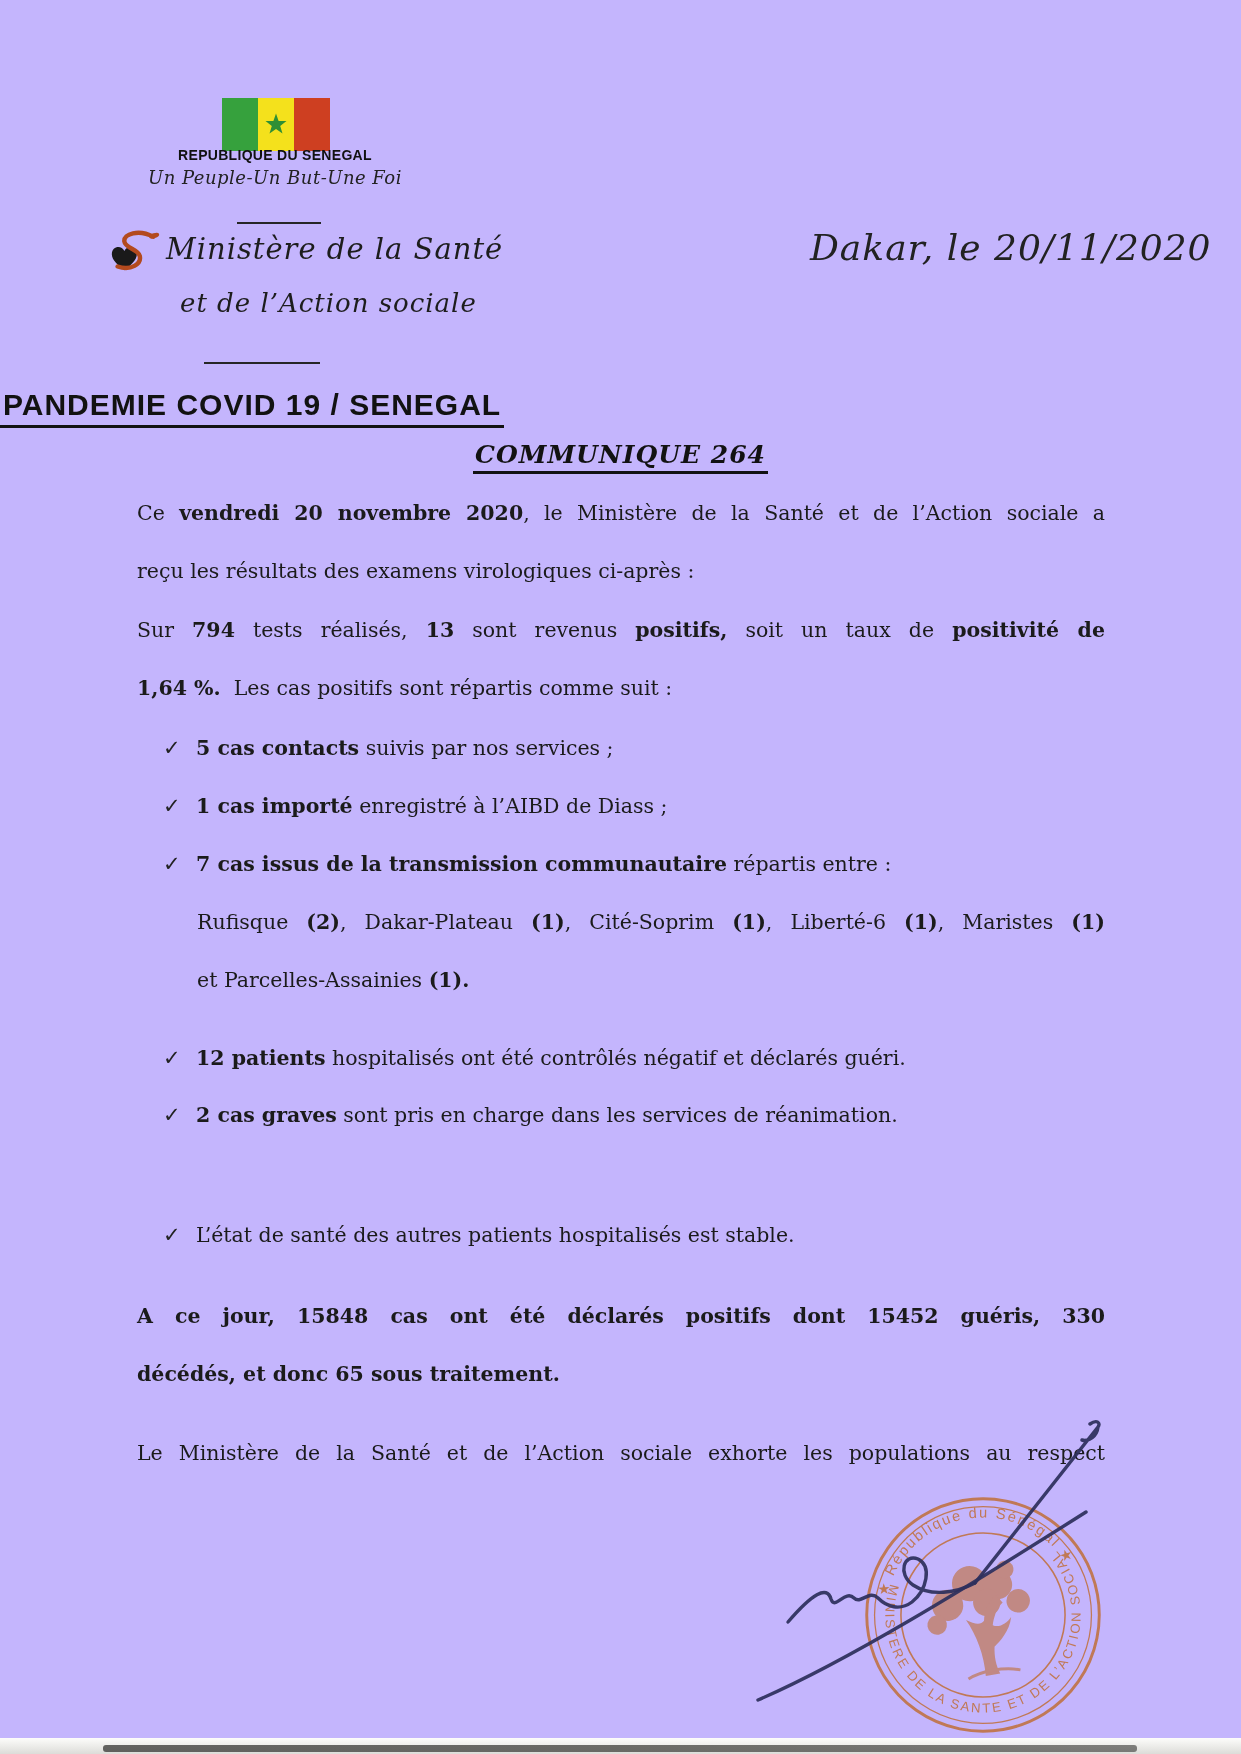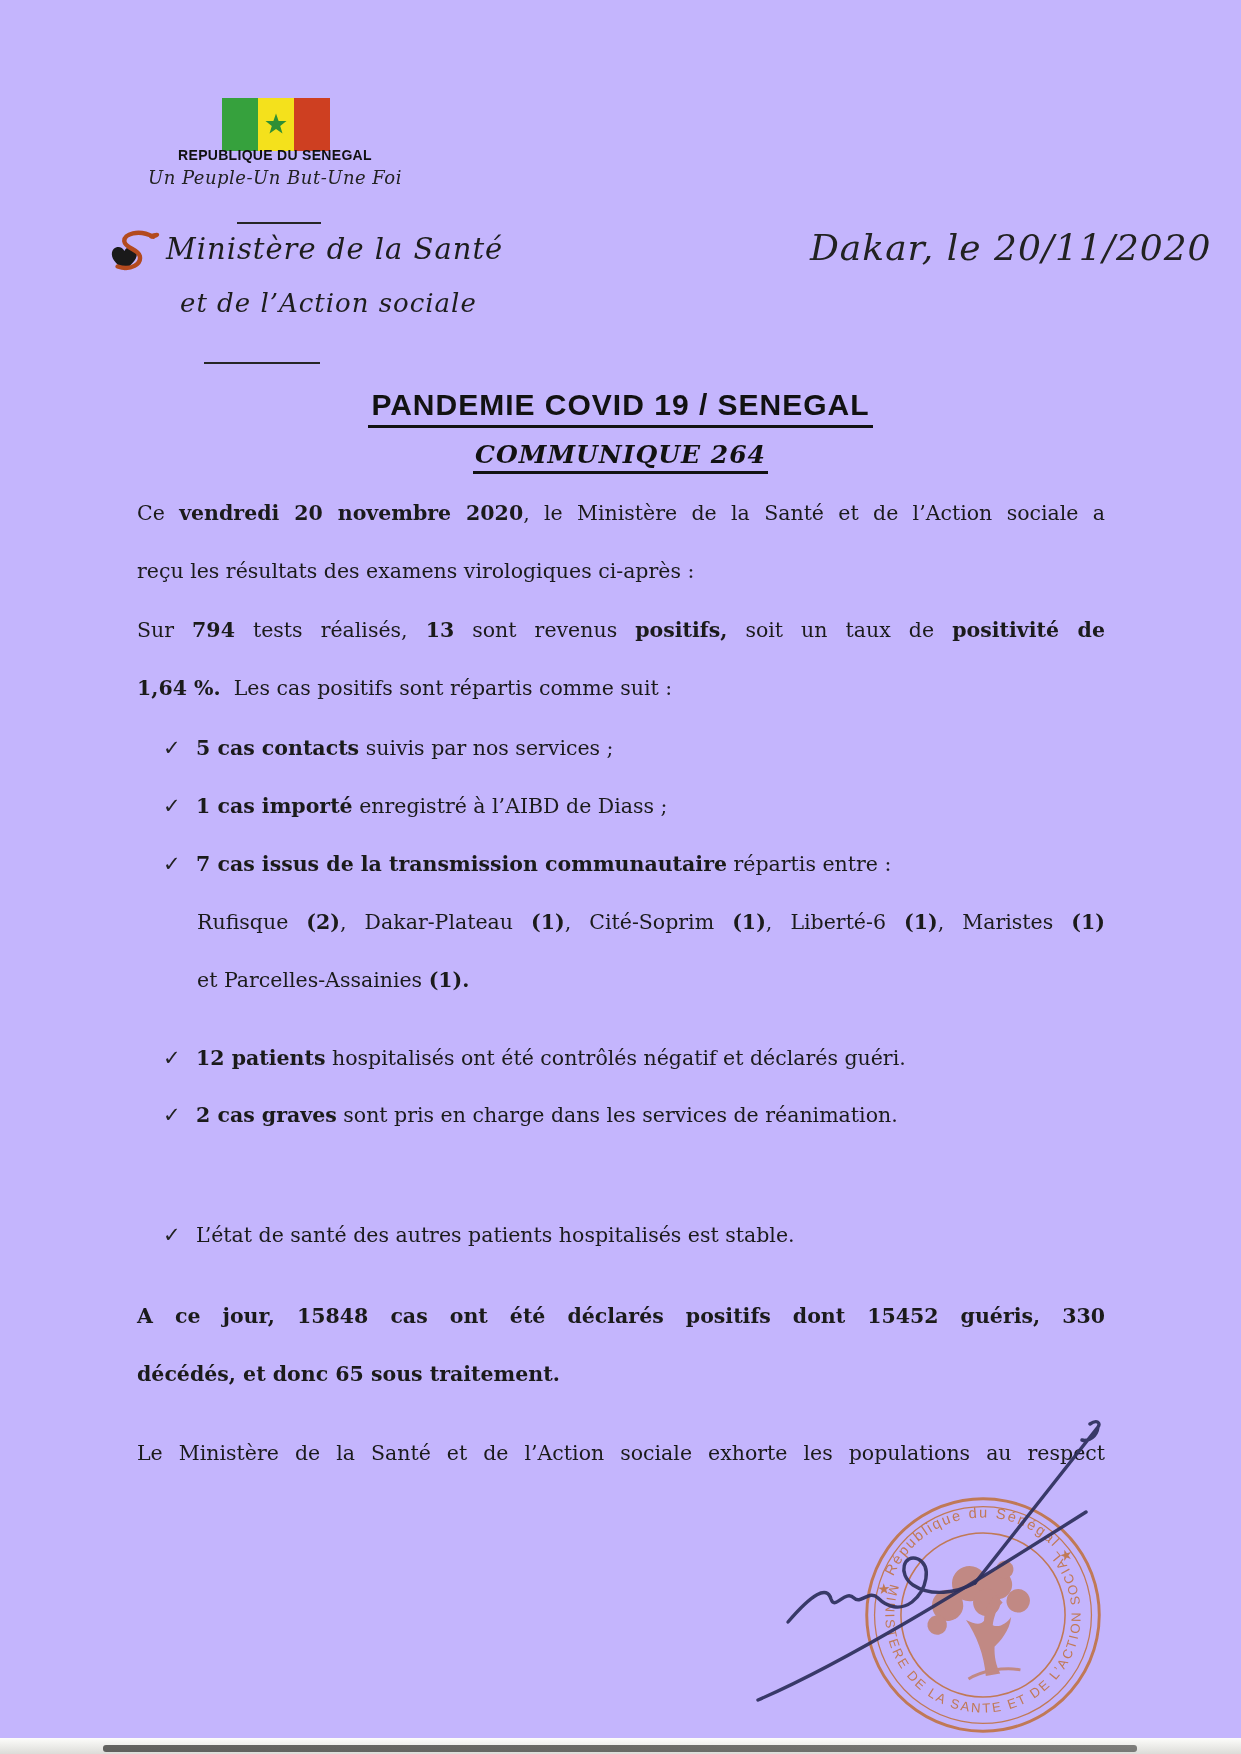--- a/index.html
+++ b/index.html
@@ -9,21 +9,21 @@
   
   .republic{left:140px;top:147px;width:270px;text-align:center;
             font-family:"Liberation Sans", sans-serif;font-weight:700;font-size:14px;letter-spacing:.3px;color:#111;}
   .motto{left:120px;top:167px;width:310px;text-align:center;font-style:italic;font-size:18px;color:#222;letter-spacing:.5px;}
   .rule1{left:237px;top:222px;width:84px;border-top:2.5px solid #262626;}
   .rule2{left:204px;top:362px;width:116px;border-top:2.5px solid #262626;}
   .ministry1{left:166px;top:232px;font-style:italic;font-size:29px;color:#1d1d1d;letter-spacing:1px;}
   .ministry2{left:180px;top:288px;font-style:italic;font-size:26px;color:#1d1d1d;letter-spacing:1px;}
   .dateline{left:795px;top:227px;font-style:italic;font-size:36px;color:#222;letter-spacing:1px;margin-left:15px;}
   
-  .title-wrap{left:0;top:388px;width:1241px;text-align:center;}
+  .title-wrap{left:0;top:388px;width:1241px;text-align:left;}
   .title-main{display:inline-block;font-family:"Liberation Sans", sans-serif;font-weight:700;font-size:30px;
               letter-spacing:1px;color:#121212;border-bottom:3.5px solid #121212;padding:0 3px 3px 3px;}
   .sub-wrap{left:0;top:440px;width:1241px;text-align:center;}
   .title-sub{display:inline-block;font-weight:700;font-style:italic;font-size:25px;letter-spacing:1px;
              color:#121212;border-bottom:3px solid #121212;padding:0 2px 2px 2px;}
   
   .para{left:137px;width:968px;font-size:20.5px;line-height:58px;color:#1b1b1b;}
   .pline{text-align:justify;}
   .pline.jl{text-align-last:justify;}
   .b{font-weight:700;}

